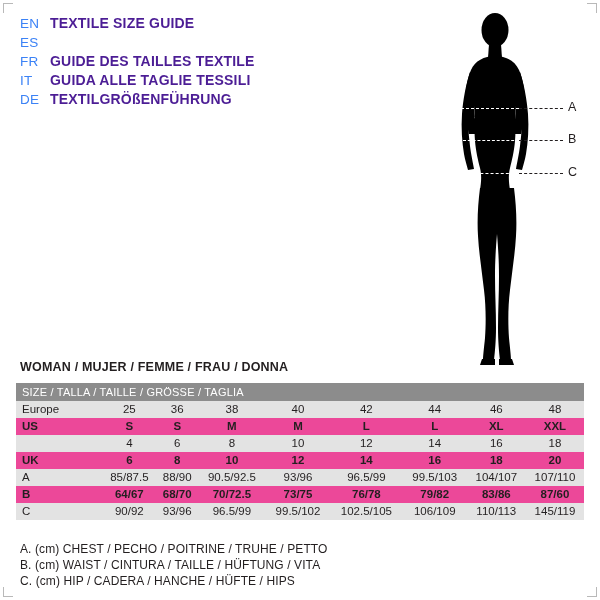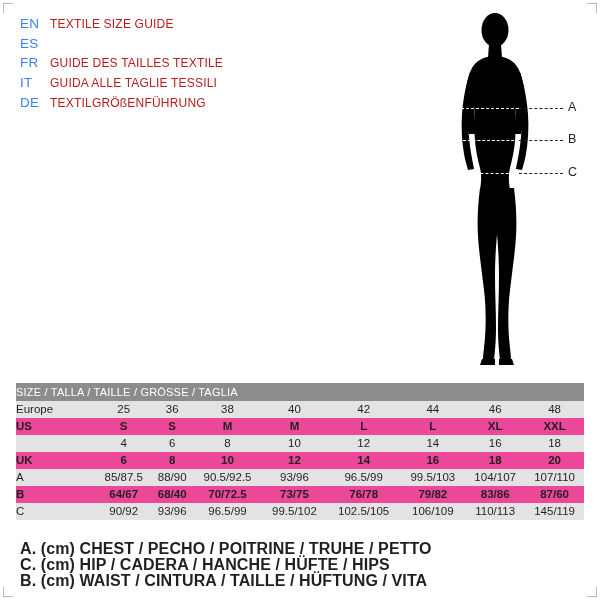--- a/index.html
+++ b/index.html
@@ -36,22 +36,23 @@
     letter-spacing: 0.2px;
   }
   .lang-code {
     width: 30px;
     flex: 0 0 30px;
     font-size: 13.5px;
     color: #3b82f6;
   }
   .lang-text {
     flex: 1 1 auto;
-    font-size: 12px;
-    color: #b91c1c;
+    font-size: 14px;
+    color: #4c1d95;
+    font-weight: bold;
   }
 
   
   .figure-wrap {
     position: absolute;
     left: 420px;
     top: 8px;
     width: 170px;
     height: 360px;
   }
@@ -100,20 +101,21 @@
   .size-table td {
     padding: 0;
     height: 17px;
     line-height: 17px;
     text-align: center;
     color: #231f20;
     white-space: nowrap;
   }
   .size-table td.label {
     text-align: left;
+    padding-left: 6px;
     width: 80px;
   }
   tr.header-row td {
     background: #8c8c8c;
     color: #ffffff;
     font-size: 11px;
     letter-spacing: 0.2px;
     height: 18px;
     line-height: 18px;
   }
@@ -126,22 +128,22 @@
   }
 
   
   .legend {
     position: absolute;
     left: 20px;
     top: 541px;
     width: 420px;
   }
   .legend-row {
-    font-size: 16px;
-    font-weight: bold;
+    font-size: 12px;
+    font-weight: normal;
     line-height: 16px;
     letter-spacing: 0.1px;
     color: #231f20;
   }
 
   
   .corner {
     position: absolute;
     width: 9px;
     height: 9px;
@@ -251,20 +253,21 @@
 
     <div class="measure-line" style="left:43px; top:132px; width:56px;"></div>
     <div class="measure-line outside" style="left:99px; top:132px; width:44px;"></div>
     <div class="measure-label" style="left:148px; top:124px;">B</div>
 
     <div class="measure-line" style="left:40px; top:165px; width:59px;"></div>
     <div class="measure-line outside" style="left:99px; top:165px; width:44px;"></div>
     <div class="measure-label" style="left:148px; top:157px;">C</div>
   </div>
 
+  <div class="woman-title">WOMAN / MUJER / FEMME / FRAU / DONNA</div>
 
   <table class="size-table">
     <tbody>
       <tr class="header-row">
         <td class="label" colspan="9">SIZE / TALLA / TAILLE / GRÖSSE / TAGLIA</td>
       </tr>
 
       <tr class="shade">
         <td class="label">Europe</td>
         <td>25</td>
@@ -321,21 +324,21 @@
         <td>93/96</td>
         <td>96.5/99</td>
         <td>99.5/103</td>
         <td>104/107</td>
         <td>107/110</td>
       </tr>
 
       <tr class="plain">
         <td class="label">B</td>
         <td>64/67</td>
-        <td>68/40</td>
+        <td>68/70</td>
         <td>70/72.5</td>
         <td>73/75</td>
         <td>76/78</td>
         <td>79/82</td>
         <td>83/86</td>
         <td>87/60</td>
       </tr>
 
       <tr class="shade">
         <td class="label">C</td>
@@ -346,17 +349,17 @@
         <td>102.5/105</td>
         <td>106/109</td>
         <td>110/113</td>
         <td>145/119</td>
       </tr>
     </tbody>
   </table>
 
   <div class="legend">
     <div class="legend-row">A. (cm) CHEST / PECHO / POITRINE / TRUHE / PETTO</div>
+    <div class="legend-row">B. (cm) WAIST / CINTURA / TAILLE / HÜFTUNG / VITA</div>
     <div class="legend-row">C. (cm) HIP / CADERA / HANCHE / HÜFTE / HIPS</div>
-    <div class="legend-row">B. (cm) WAIST / CINTURA / TAILLE / HÜFTUNG / VITA</div>
   </div>
 
 </div>
 
 </body></html>

